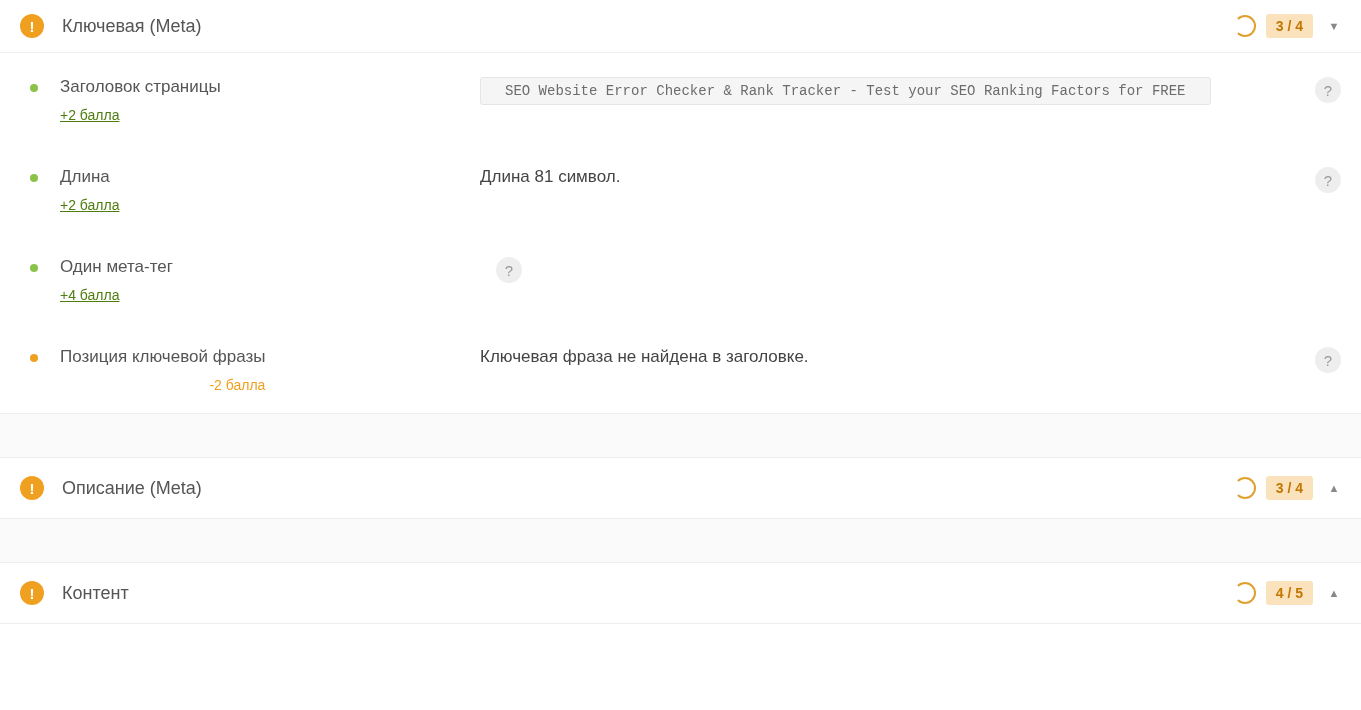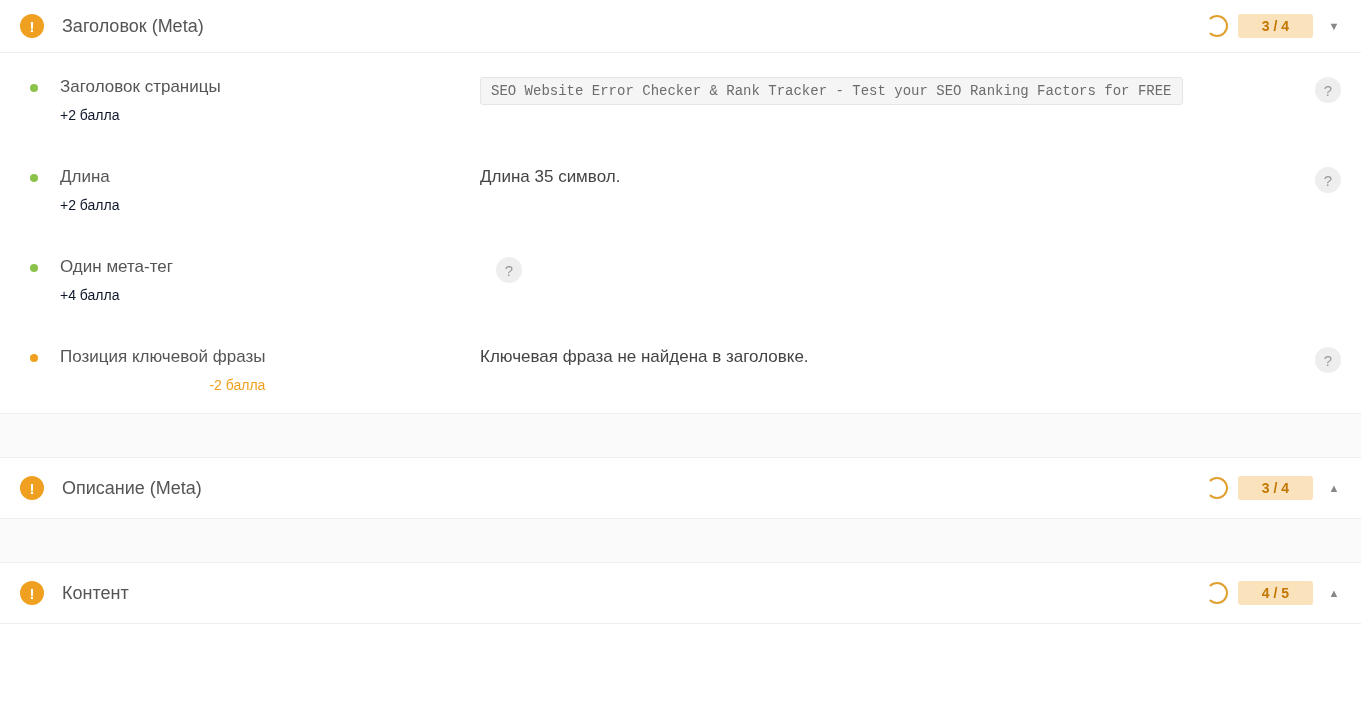--- a/index.html
+++ b/index.html
@@ -31,21 +31,21 @@
     display: flex;
     align-items: center;
     justify-content: center;
     font-weight: bold;
     font-size: 15px;
   }
   .badge {
     background: rgba(240,160,32,0.3);
     color: #c27700;
     font-weight: 600;
-    padding: 4px 24px;
+    padding: 4px 10px;
     border-radius: 3px;
     font-size: 14px;
     margin-left: 10px;
   }
   .chevron {
     margin-left: 14px;
     color: #888;
     font-size: 11px;
     display: inline-flex;
     width: 14px;
@@ -83,35 +83,35 @@
     margin-left: 22px;
   }
   .row-title {
     color: #555;
     font-size: 17px;
   }
   .row-points {
     margin-top: 10px;
     font-size: 14px;
   }
-  .row-points.positive { color: #0f172a; }
+  .row-points.positive { color: #4d7c0f; text-decoration: underline; }
   .row-points.negative { color: #f0a020; text-align: right; }
   .row-main {
     flex: 1;
     font-size: 17px;
     color: #444;
   }
   .codebox {
     background: #f5f5f5;
     border: 1px solid #e5e5e5;
     border-radius: 3px;
     font-family: "Courier New", Consolas, monospace;
     font-size: 14px;
     color: #6c6c6c;
-    padding: 5px 10px;
+    padding: 5px 24px;
     display: inline-block;
   }
   .help-btn {
     width: 26px;
     height: 26px;
     border-radius: 50%;
     background: #eee;
     color: #999;
     display: flex;
     align-items: center;
@@ -138,21 +138,21 @@
     font-size: 18px;
     color: #555;
     margin-left: 18px;
   }
 </style>
 </head>
 <body>
 
 <div class="section-header">
   <div class="status-circle">!</div>
-  <div class="title">Заголовок (Meta)</div>
+  <div class="title">Ключевая (Meta)</div>
   <div class="spinner"></div>
   <div class="badge">3 / 4</div>
   <div class="chevron">▼</div>
 </div>
 
 <div class="rows">
 
   <div class="row">
     <div class="row-left">
       <div class="dot green"></div>
@@ -168,21 +168,21 @@
   </div>
 
   <div class="row">
     <div class="row-left">
       <div class="dot green"></div>
       <div class="row-titleblock">
         <div class="row-title">Длина</div>
         <div class="row-points positive">+2 балла</div>
       </div>
     </div>
-    <div class="row-main">Длина 35 символ.</div>
+    <div class="row-main">Длина 81 символ.</div>
     <div class="help-btn">?</div>
   </div>
 
   <div class="row">
     <div class="row-left">
       <div class="dot green"></div>
       <div class="row-titleblock">
         <div class="row-title">Один мета-тег</div>
         <div class="row-points positive">+4 балла</div>
       </div>

